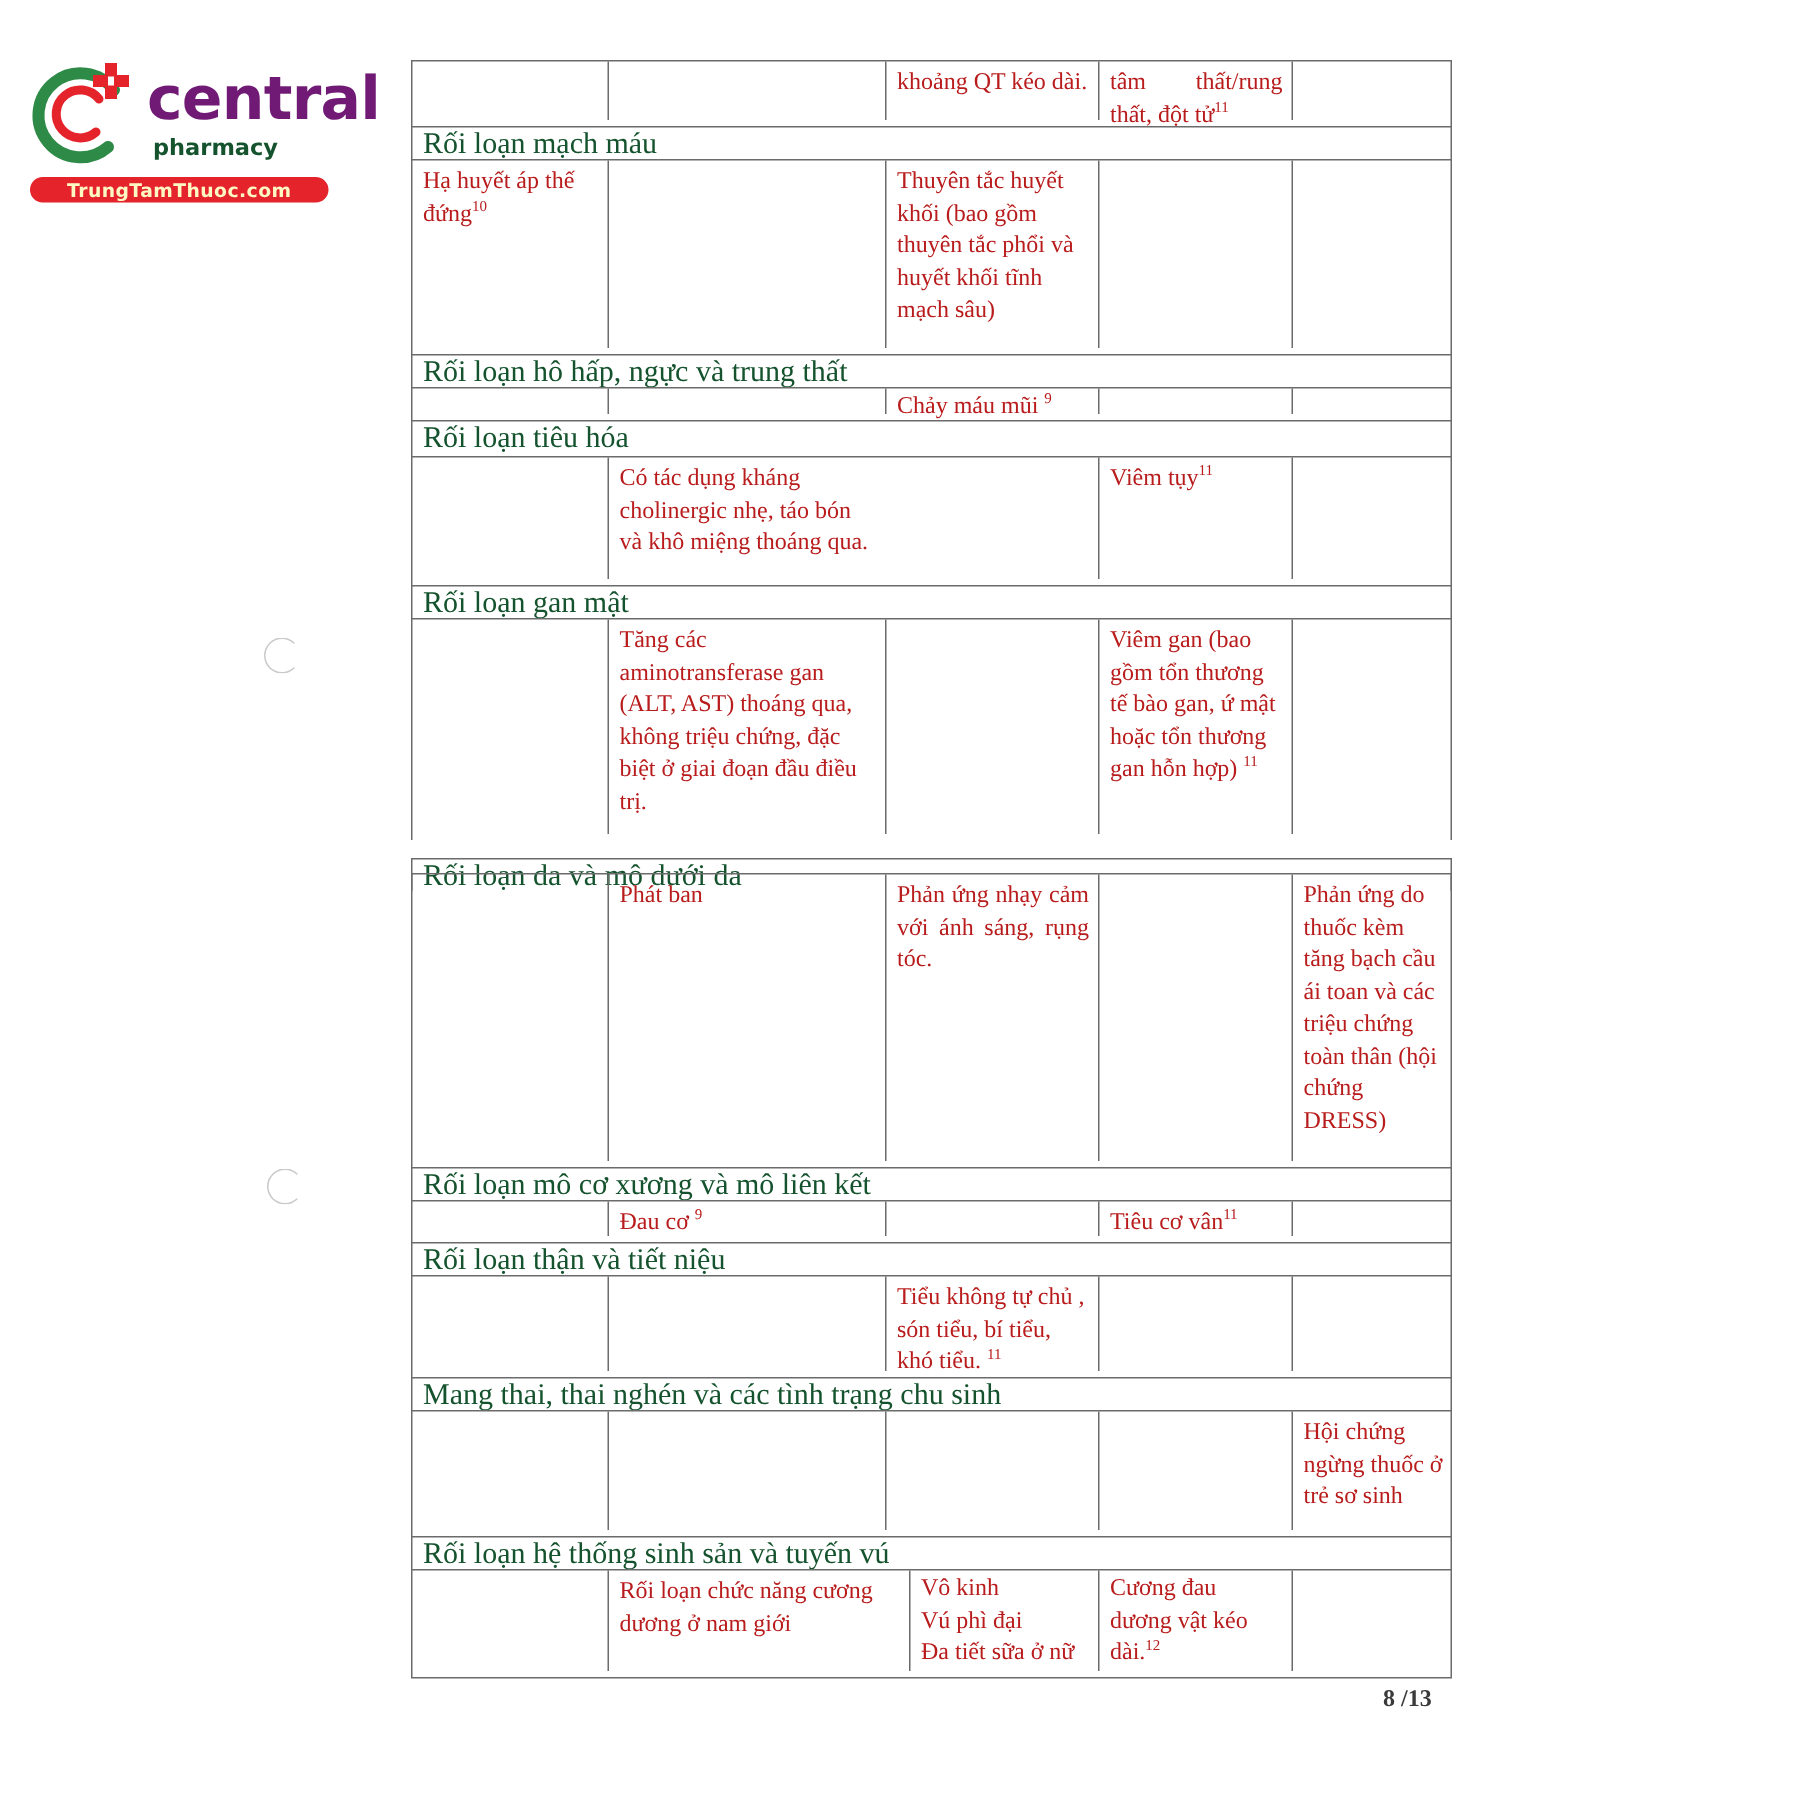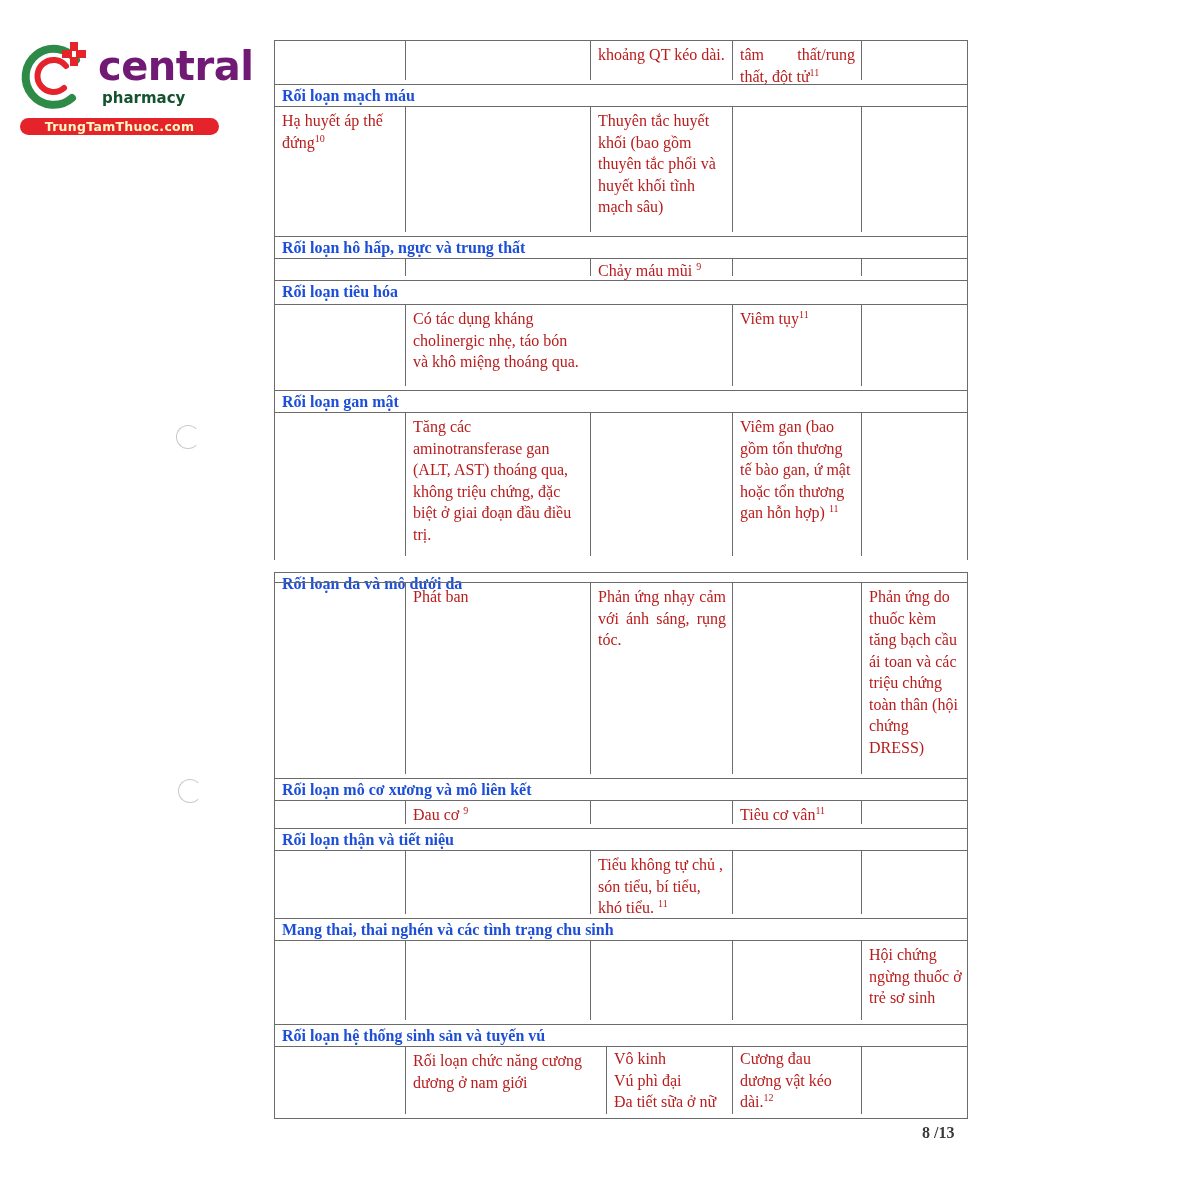--- a/index.html
+++ b/index.html
@@ -16,21 +16,21 @@
   .tbl { position:absolute; left:274px; top:40px; width:694px; }
   .row { position:absolute; left:0; width:694px; box-sizing:border-box; border-left:1.3px solid #6b6b6b; border-right:1.3px solid #6b6b6b; border-top:1.3px solid #6b6b6b; }
   .row.last { border-bottom:1.3px solid #6b6b6b; }
   .cell { position:absolute; top:0; bottom:4px; box-sizing:border-box; padding:3px 6px 0 7px; font-size:16px; line-height:21.5px; color:#b91c1c; }
   .cell + .cell { border-left:1.3px solid #6b6b6b; }
   .c0 { left:0; width:130px; }
   .c1 { left:130px; width:185px; }
   .c2 { left:315px; width:142px; }
   .c3 { left:457px; width:129px; }
   .c4 { left:586px; width:107px; }
-  .sec { font-weight:bold; font-size:16px; line-height:20px; padding:1px 0 0 7px; color:#1d4ed8; box-sizing:border-box; }
+  .sec { font-weight:normal; font-size:20px; line-height:20px; padding:1px 0 0 7px; color:#14532d; box-sizing:border-box; }
   .just { text-align:justify; text-align-last:left; }
   sup { font-size:10px; line-height:0; vertical-align:super; }
   .pagenum { position:absolute; left:922px; top:1124px; font-family:"Liberation Serif", serif; font-weight:bold; font-size:16px; color:#3a3a3a; }
   .multiline { white-space:pre-line; }
 </style>
 </head>
 <body>
 
 <div class="page">
 

